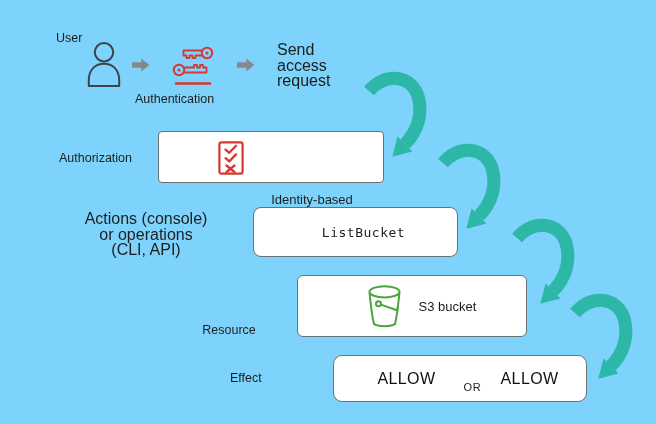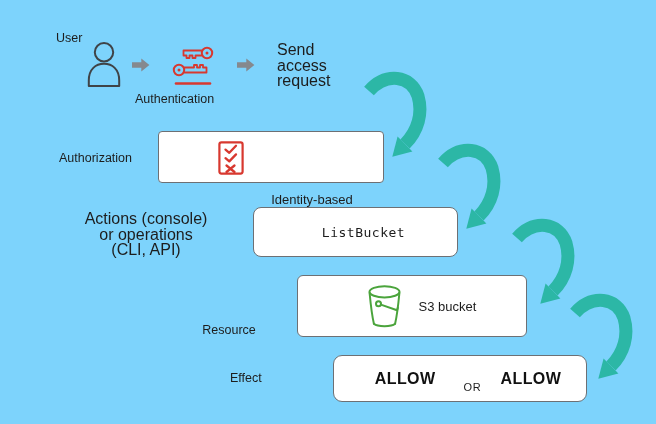--- a/index.html
+++ b/index.html
@@ -19,21 +19,21 @@
   
   .st{fill:none;stroke-width:2;stroke-linecap:round;stroke-linejoin:round;}
   .st-dark{stroke:var(--person-outline,#3f4347);}
   .st-red{stroke:var(--security-red,#d8382f);}
   .fl-red{fill:var(--security-red,#d8382f);}
   .st-green{stroke:var(--s3-green,#4ba43c);}
   .fl-gray{fill:var(--neutral-arrow-gray,#85898e);}
   .swoosh{fill:none;stroke:var(--teal-arrow,#2cb7a6);stroke-width:13;stroke-linecap:butt;}
   .swoosh-head{fill:var(--teal-arrow,#2cb7a6);}
   .mono{font-family:"DejaVu Sans Mono","Liberation Mono",monospace;font-size:13px;letter-spacing:0.5px;color:#1d1d1d;}
-  .bold-word{font-weight:bold;font-size:16px;letter-spacing:0.4px;color:#111;}
+  .bold-word{font-weight:normal;font-size:16px;letter-spacing:0.4px;color:#111;}
   .or-word{font-size:11px;letter-spacing:0.8px;color:#1d1d1d;margin:16px 19px 0 28px;}
   .policy-text{font-size:13px;line-height:15px;text-align:center;}
   .s3-text{font-size:13px;}
 </style>
 </head>
 <body>
 
 <div class="canvas">
 
   <div class="abs lbl" style="left:56px;top:31px;">User</div>

